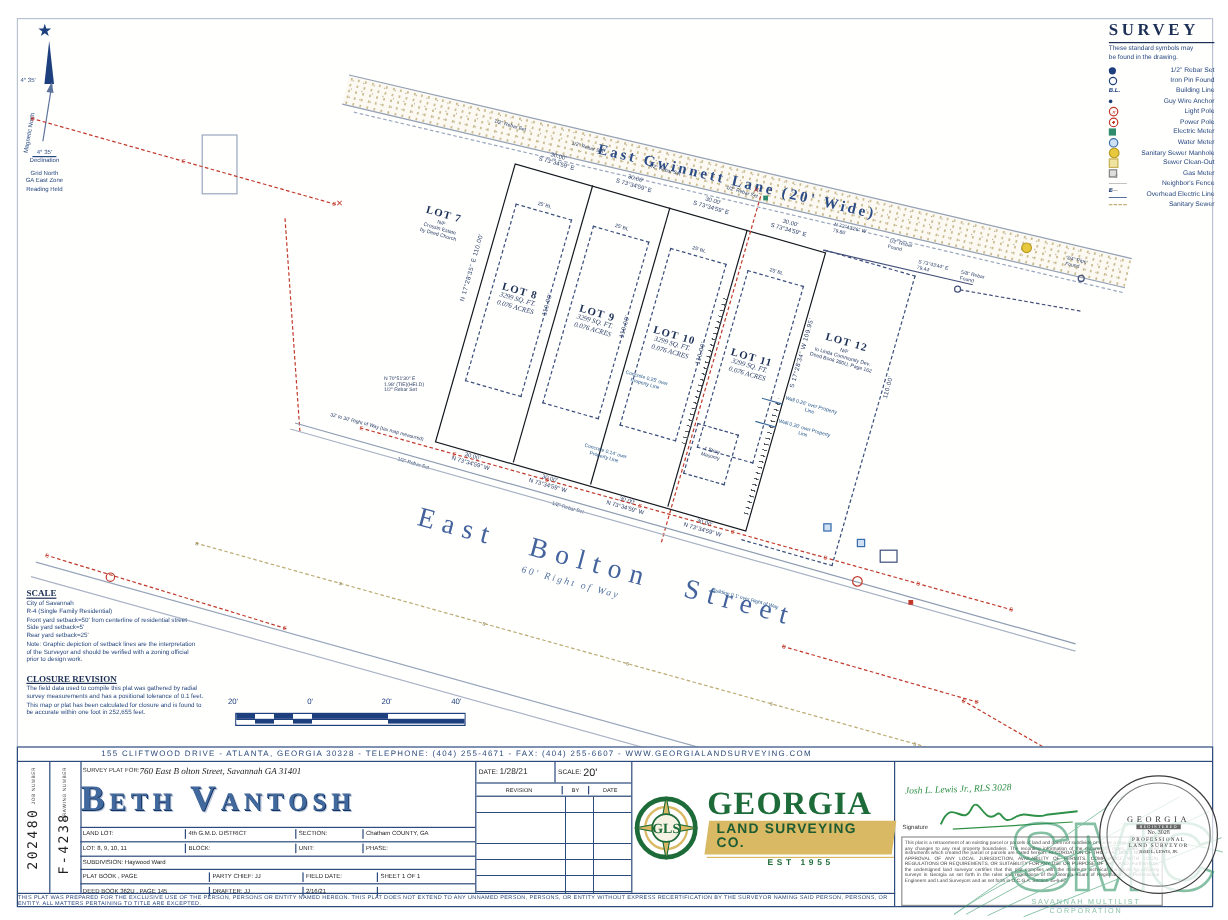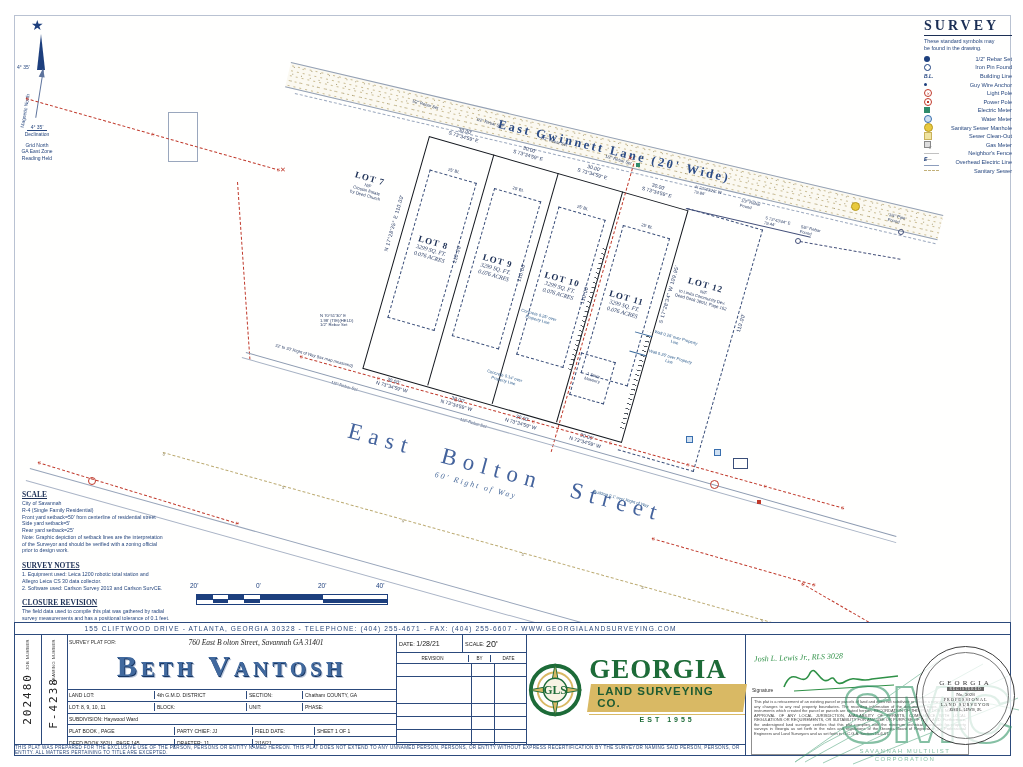--- a/index.html
+++ b/index.html
@@ -95,21 +95,21 @@
   .tb-banner{left:0;top:0;width:100%;height:12px;border-bottom:1px solid #2c4a7c;box-sizing:border-box;
              display:flex;align-items:center}
   .tb-banner span{display:block;width:731px;text-align:center;font-size:6.6px;letter-spacing:1.1px;color:#2c4a7c}
   .vcol{top:12px;height:109px;border-right:1px solid #2c4a7c}
   .vlab{font-size:4px;color:#333;letter-spacing:.5px}
   .vnum{font-size:11px;color:#222;letter-spacing:2px;font-family:"DejaVu Sans Mono",monospace}
   .cell{border-right:1px solid #2c4a7c;box-sizing:border-box;padding:1px 2px;font-size:5px;color:#222;
         white-space:nowrap;overflow:hidden}
   .crow{display:flex;border-top:1px solid #2c4a7c;height:10.8px;align-items:center}
   .bname{font-family:"Liberation Serif",serif;font-weight:bold;font-variant:small-caps;font-size:30px;
-         letter-spacing:4px;color:#41699e;text-shadow:.7px .7px 0 #17345f,1.6px 1.6px 0 #bcc9de;text-align:center}
+         letter-spacing:4px;color:#41699e;text-shadow:.7px .7px 0 #17345f,1.6px 1.6px 0 #bcc9de;}
   .gold{background:#d9b964}
   .seal{left:916px;top:646px;width:97px;height:97px;border:1.5px solid #3c3c3c;border-radius:50%;
         background:rgba(255,255,255,.75);z-index:6;display:flex;flex-direction:column;align-items:center;
         justify-content:center;text-align:center;color:#333;font-family:"Liberation Serif",serif}
   .seal-inner{position:absolute;inset:5px;border:.9px solid #777;border-radius:50%}
   .greenname{font-family:"Liberation Serif",serif;font-style:italic;font-size:8px;color:#2f9147}
   .cert{border:.9px solid #8f8f8f;font-size:4px;line-height:1.14;color:#444;text-align:justify;padding:2px}
   .mblue{background:#cfe0f2;border:1px solid #3a6fae}
 </style>
 </head>
@@ -425,26 +425,20 @@
     <div class="nt-line">City of Savannah</div>
     <div class="nt-line">R-4 (Single Family Residential)</div>
     <div class="nt-line">Front yard setback=50' from centerline of residential street</div>
     <div class="nt-line">Side yard setback=5'</div>
     <div class="nt-line">Rear yard setback=25'</div>
     <div class="nt-line">Note: Graphic depiction of setback lines are the interpretation</div>
     <div class="nt-line">of the Surveyor and should be verified with a zoning official</div>
     <div class="nt-line">prior to design work.</div>
   </div>
   <div class="nt-sec">
-    <div class="nt-title">SURVEY NOTES</div>
-    <div class="nt-line">1.  Equipment used: Leica 1200 robotic total station and</div>
-    <div class="nt-line">     Allegro Leica CS 30 data collector.</div>
-    <div class="nt-line">2.  Software used: Carlson Survey 2013 and Carlson SurvCE.</div>
-  </div>
-  <div class="nt-sec">
     <div class="nt-title">CLOSURE REVISION</div>
     <div class="nt-line">The field data used to compile this plat was gathered by radial</div>
     <div class="nt-line">survey measurements and has a positional tolerance of 0.1 feet.</div>
     <div class="nt-line">This map or plat has been calculated for closure and is found to</div>
     <div class="nt-line">be accurate within one foot in 252,655 feet.</div>
   </div>
 </div>
 
 <div class="abs sb-labels">
   <span style="left:190px;top:582px">20'</span>
@@ -467,21 +461,21 @@
     <span class="abs vtxt vnum" style="left:6px;top:38px">202480</span>
   </div>
   <div class="abs vcol" style="left:26px;width:26px">
     <span class="abs vtxt vlab" style="left:10px;top:4px">DRAWING NUMBER</span>
     <span class="abs vtxt vnum" style="left:6px;top:42px">F-4238</span>
   </div>
 
   <div class="abs" style="left:52px;top:12px;width:330px;height:109px;border-right:1px solid #2c4a7c;box-sizing:border-box">
     <div style="display:flex;height:14px;align-items:center">
       <span class="t5" style="color:#333;padding-left:2px">SURVEY PLAT FOR:</span>
-      <span style="flex:1;text-align:center;font-family:'Liberation Serif',serif;font-style:italic;font-size:7.5px;color:#222">760 East B olton Street, Savannah GA 31401</span>
+      <span style="flex:1;text-align:left;font-family:'Liberation Serif',serif;font-style:italic;font-size:7.5px;color:#222">760 East B olton Street, Savannah GA 31401</span>
     </div>
     <div class="bname" style="height:40px">Beth Vantosh</div>
     <div class="crow">
       <span class="cell" style="width:88px">LAND LOT:</span>
       <span class="cell" style="width:92px">4th G.M.D. DISTRICT</span>
       <span class="cell" style="width:56px">SECTION:</span>
       <span class="cell" style="flex:1;border-right:none">Chatham COUNTY, GA</span>
     </div>
     <div class="crow">
       <span class="cell" style="width:88px">LOT:  8, 9, 10, 11</span>

